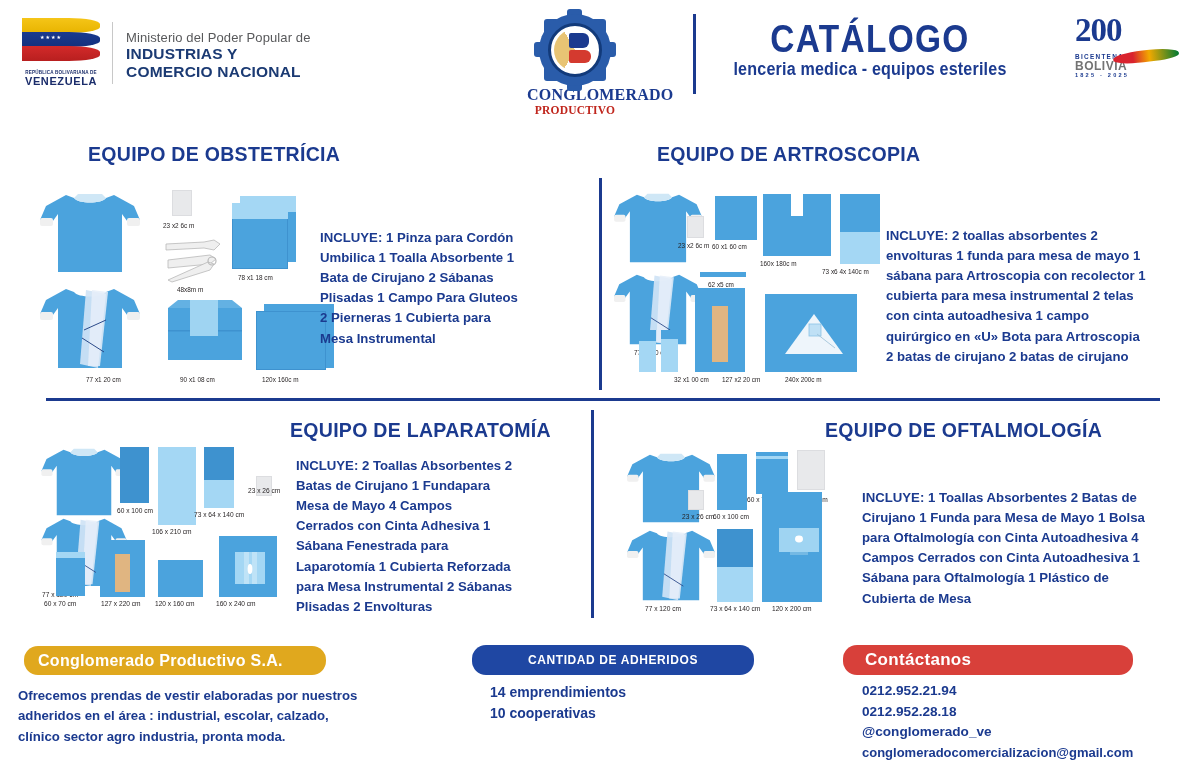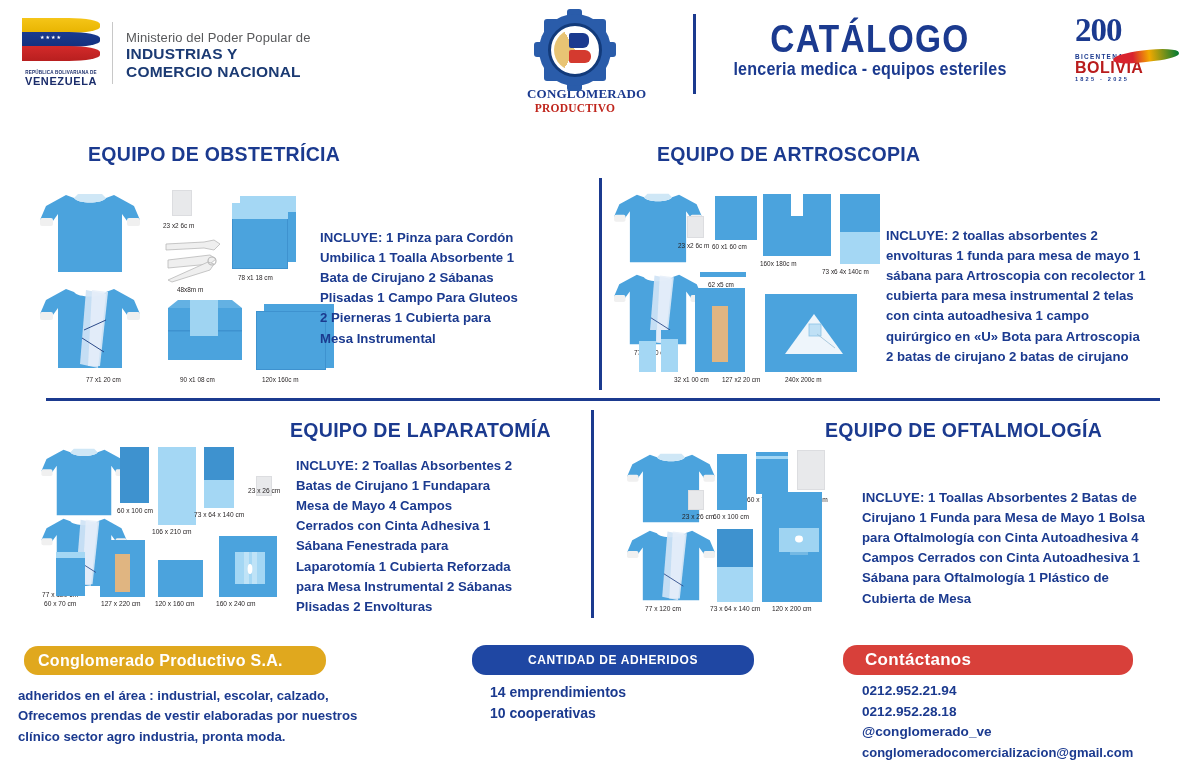--- a/index.html
+++ b/index.html
@@ -33,38 +33,38 @@
   .cp-gear { position: relative; width: 72px; height: 72px; margin: 0 auto; }
   .cp-gear .outer { position:absolute; left:0; top:0; width:72px; height:72px; border-radius:50%;
                     background:#2a5caa; }
   .cp-gear .tooth { position:absolute; width:15px; height:15px; background:#2a5caa; border-radius:3px; }
   .cp-gear .inner { position:absolute; left:9px; top:9px; width:54px; height:54px; border-radius:50%;
                     background:#fff; border:3px solid #123a7a; }
   .cp-gear .cshape { position:absolute; left:15px; top:15px; width:42px; height:42px; border-radius:50%;
                      background: conic-gradient(from 210deg, #e8c474 0deg 120deg, #ffffff 120deg 360deg); }
   .cp-gear .bshape { position:absolute; left:30px; top:19px; width:20px; height:15px; background:#1b3a8f; border-radius:2px 6px 6px 2px;}
   .cp-gear .bshape2{ position:absolute; left:30px; top:36px; width:22px; height:13px; background:#d43a2f; border-radius:2px 6px 6px 2px;}
-  .cp-t1 { font-size: 13px; font-weight: bold; color: #1b3a8f; letter-spacing: .2px; text-align:center; font-family:"Liberation Serif", serif; }
+  .cp-t1 { font-size: 16px; font-weight: bold; color: #1b3a8f; letter-spacing: .2px; text-align:center; font-family:"Liberation Serif", serif; }
   .cp-t2 { font-size: 11.5px; font-weight: bold; color: #c0261d; letter-spacing: .2px; text-align:center; font-family:"Liberation Serif", serif; }
 
   .hdr-divider2 { position: absolute; left: 693px; top: 14px; width: 3px; height: 80px; background: #1b3a8f; }
 
   .title-block { position: absolute; left: 705px; top: 18px; width: 330px; text-align: center; }
   .cat-title { font-size: 38px; font-weight: bold; color: #1b3a8f; letter-spacing: 1.5px;
                font-stretch: condensed; transform: scaleX(0.88); transform-origin: center; }
   .cat-sub { font-size: 17.5px; font-weight: bold; color: #1b3a8f; letter-spacing: .2px;
              transform: scaleX(0.92); transform-origin: center; margin-top:-2px;}
 
   .bol-logo { position: absolute; left: 1075px; top: 14px; width: 110px; height: 82px; text-align:left; }
   .bol-200 { font-size: 33px; font-weight: bold; color: #1b3a8f; letter-spacing: -1px; font-family:"Liberation Serif",serif; line-height:1;}
   .bol-swoosh { position:absolute; left:38px; top:36px; width:66px; height:12px;
                 background: linear-gradient(90deg,#d9232e 0%,#d9232e 30%,#f2a900 55%,#007a33 100%);
                 border-radius: 50% 60% 40% 50%; transform: rotate(-7deg); }
   .bol-sub1 { font-size: 6.4px; font-weight:bold; color:#1b3a8f; letter-spacing:1.3px; margin-top:6px;}
-  .bol-sub2 { font-size: 16px; font-weight:bold; color:#b91c1c; letter-spacing:.5px; line-height:1;}
+  .bol-sub2 { font-size: 12px; font-weight:bold; color:#737373; letter-spacing:.5px; line-height:1;}
   .bol-sub3 { font-size: 5.6px; font-weight:bold; color:#1b3a8f; letter-spacing:2.2px;}
 
   
   .sec-title { font-size: 21px; font-weight: bold; color: #1b3a8f; letter-spacing: .3px;
                transform: scaleX(0.93); transform-origin: left center; }
   .incluye { font-size: 13.6px; font-weight: bold; color: #1b3a8f; line-height: 1.48;
              transform: scaleX(0.97); transform-origin: left top; }
 
   .vdivider { position: absolute; background: #1b3a8f; width: 3px; }
   .hdivider { position: absolute; background: #1b3a8f; height: 3px; }
@@ -370,22 +370,22 @@
 
     <div class="incluye" style="position:absolute;left:862px;top:488px;width:296px;">INCLUYE: 1 Toallas Absorbentes 2 Batas de Cirujano 1 Funda para Mesa de Mayo 1 Bolsa para Oftalmología con Cinta Autoadhesiva 4 Campos Cerrados con Cinta Autoadhesiva 1 Sábana para Oftalmología 1 Plástico de Cubierta de Mesa</div>
   </div>
 
   <div>
 
     <div class="pill" style="left:24px;top:646px;width:302px;height:29px;background:#e0a81e;padding-left:14px;">
       <span class="pill-txt" style="font-size:16px;">Conglomerado Productivo S.A.</span>
     </div>
     <div class="foot-body foot-just" style="left:18px;top:686px;width:404px;">
+      <div>Ofrecemos prendas de vestir elaboradas por nuestros</div>
       <div style="text-align:left;">adheridos en el área : industrial, escolar, calzado,</div>
-      <div>Ofrecemos prendas de vestir elaboradas por nuestros</div>
       <div style="text-align:left;">clínico sector agro industria, pronta moda.</div>
     </div>
 
     <div class="pill" style="left:472px;top:645px;width:282px;height:30px;background:#1f47a3;justify-content:center;">
       <span class="pill-txt" style="font-size:12px;letter-spacing:.6px;">CANTIDAD DE ADHERIDOS</span>
     </div>
     <div class="foot-body" style="left:490px;top:682px;width:250px;font-size:14px;line-height:1.5;">
       <div>14 emprendimientos</div>
       <div>10 cooperativas</div>
     </div>

